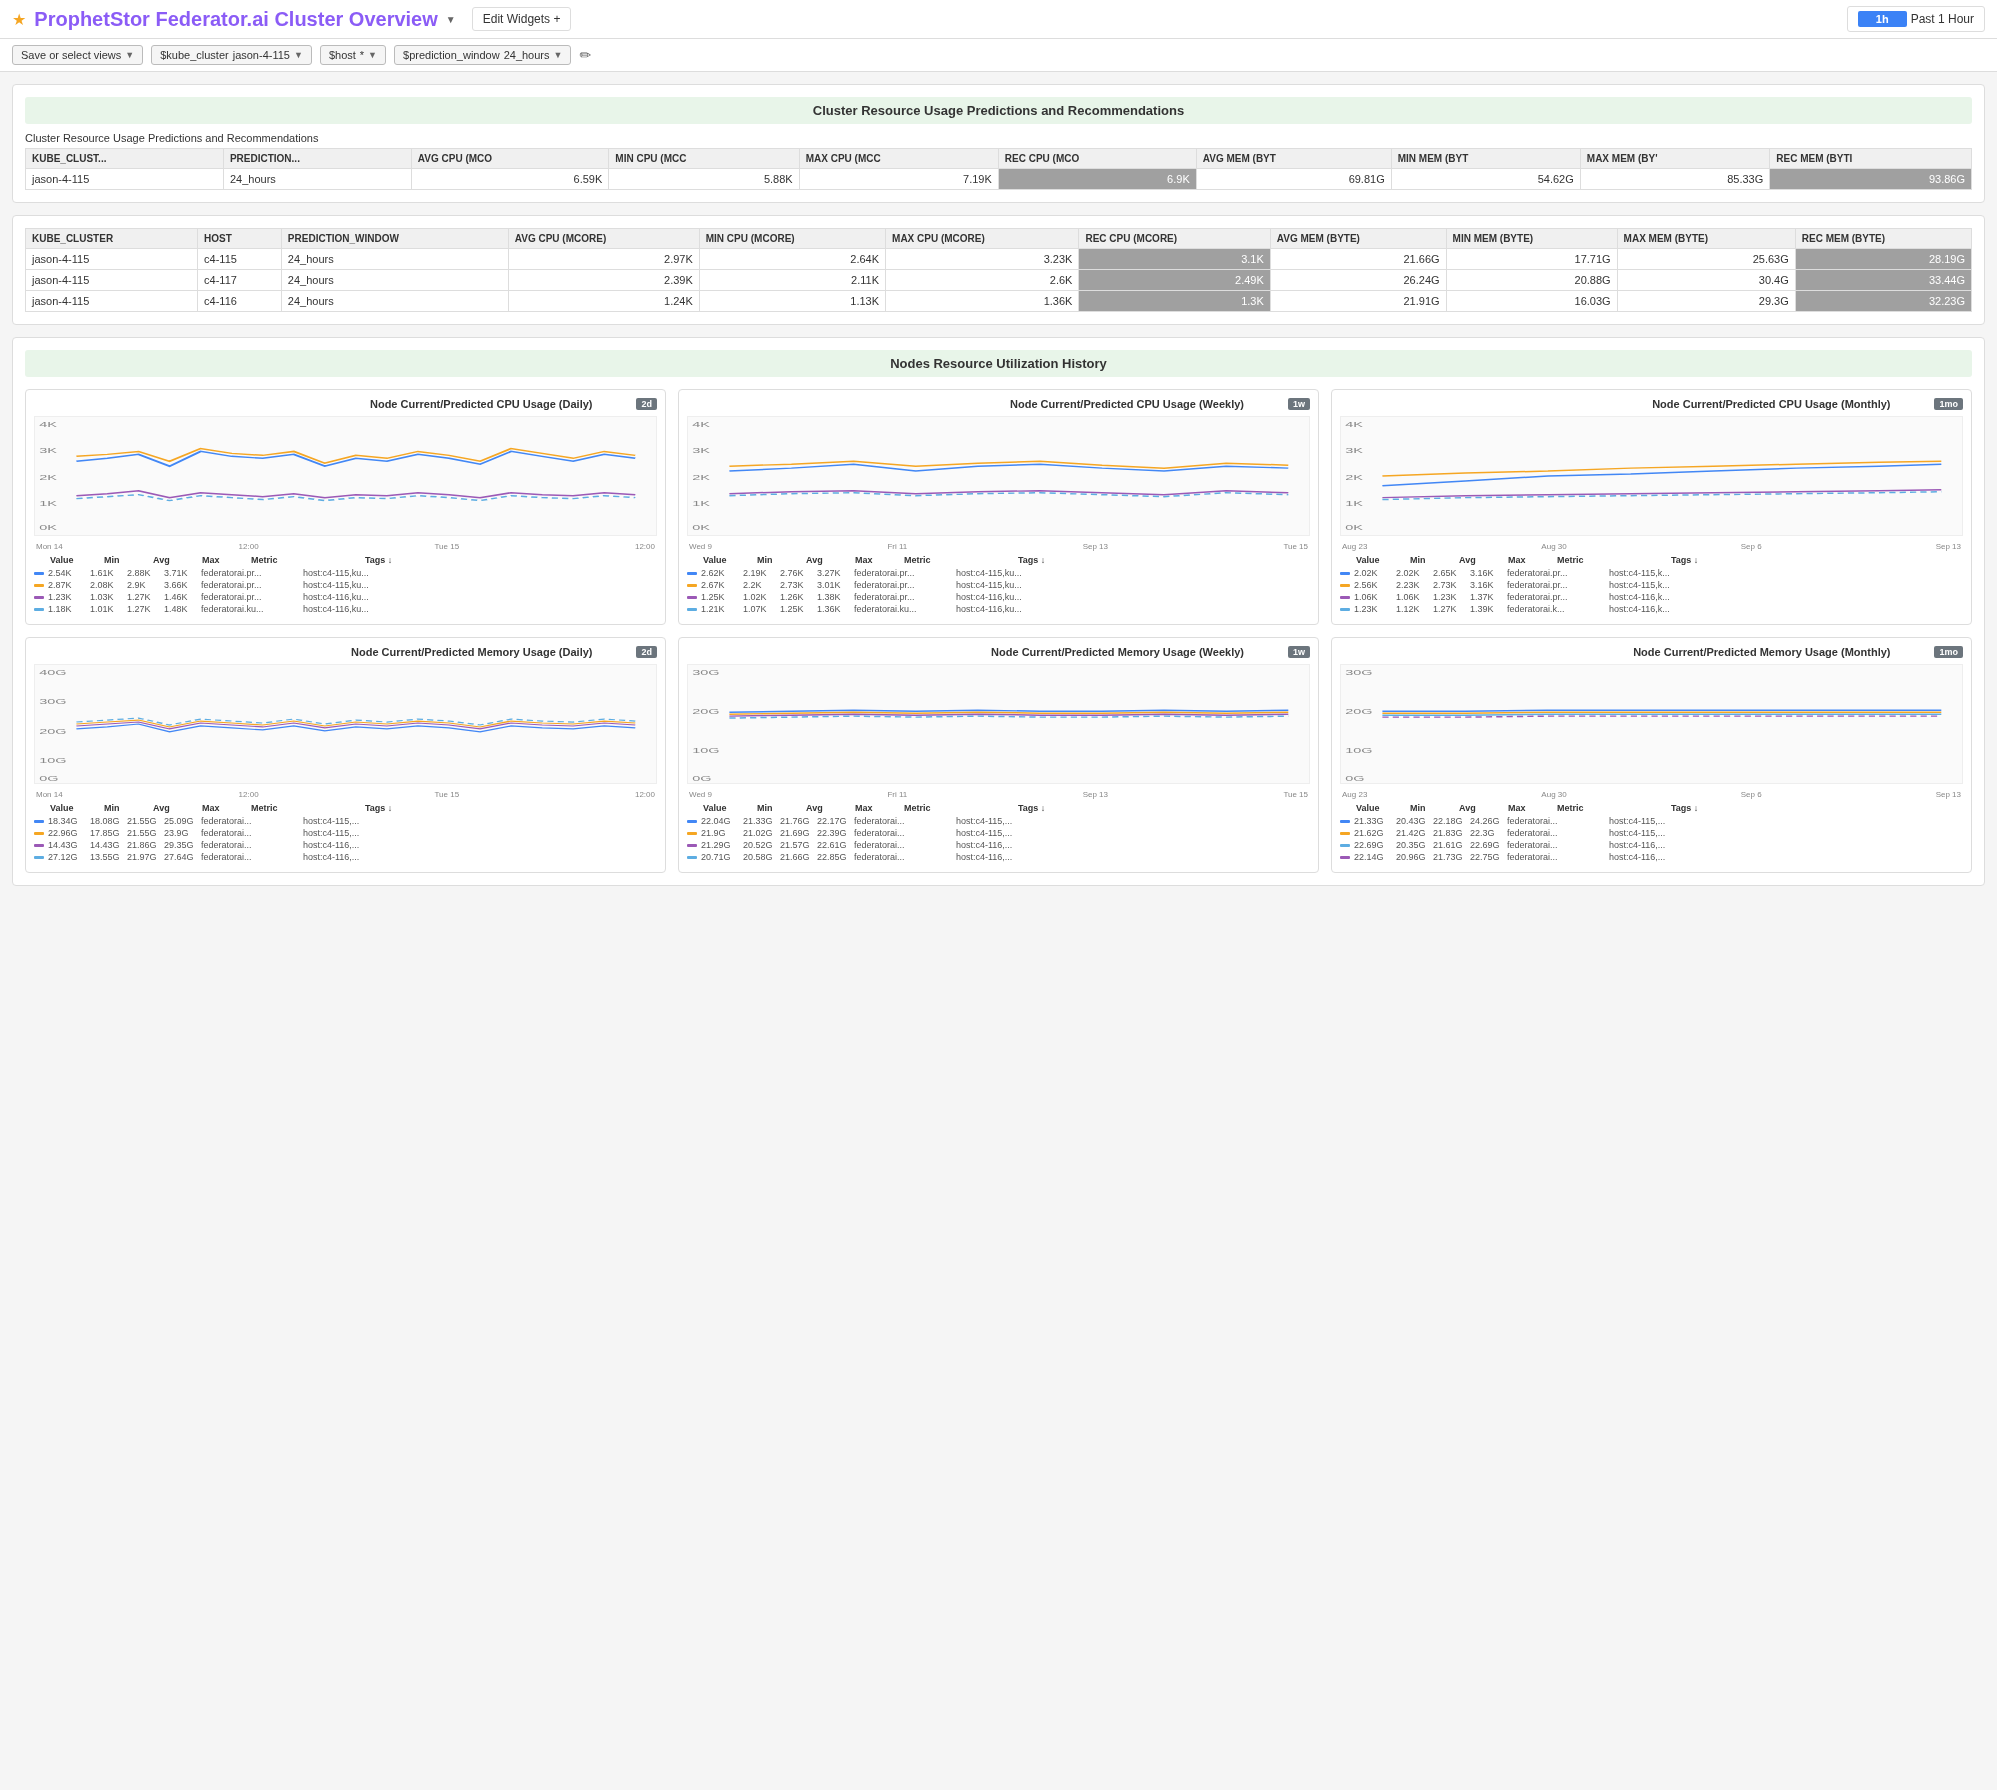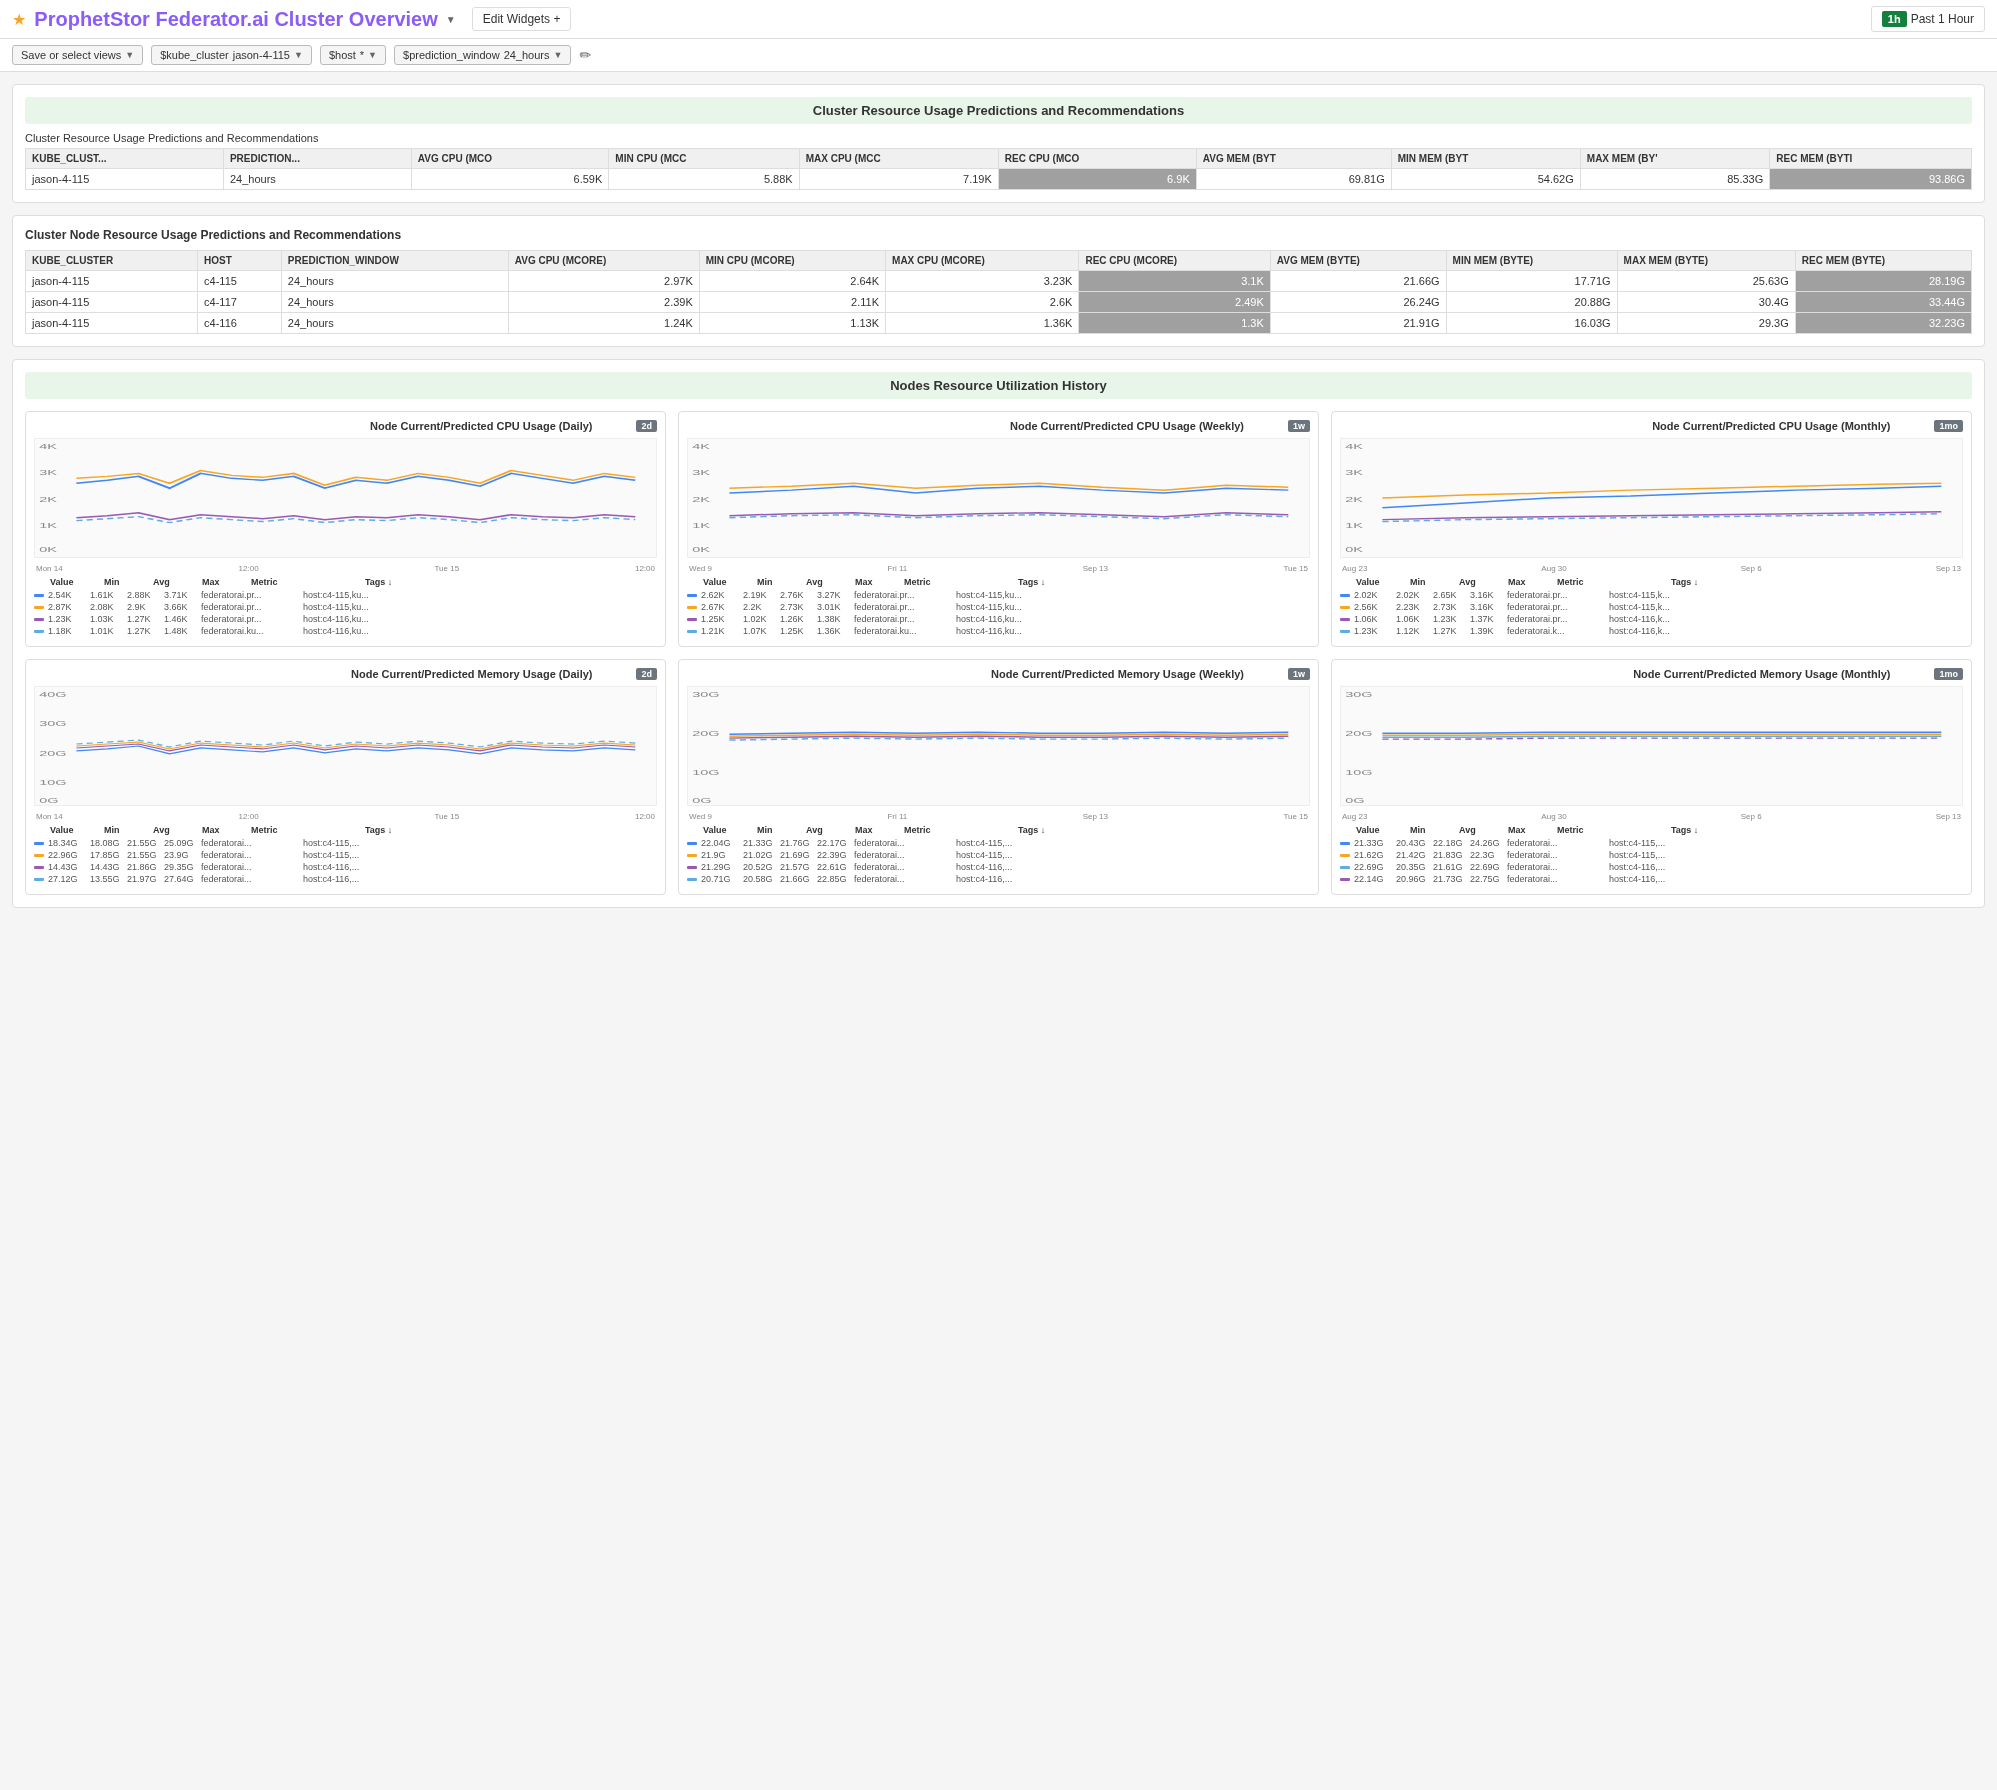--- a/index.html
+++ b/index.html
@@ -5,21 +5,21 @@
     * { box-sizing: border-box; margin: 0; padding: 0; }
     body { font-family: -apple-system, BlinkMacSystemFont, 'Segoe UI', Arial, sans-serif; font-size: 12px; background: #f5f5f5; color: #333; }
     
     
     .header { display: flex; align-items: center; padding: 6px 12px; background: #fff; border-bottom: 1px solid #ddd; gap: 8px; }
     .header-title { font-size: 20px; font-weight: 600; color: #8b5cf6; display: flex; align-items: center; gap: 6px; text-align: right; }
     .star-icon { color: #f5a623; font-size: 16px; }
     .chevron-icon { font-size: 10px; color: #666; }
     .edit-widgets-btn { margin-left: 8px; padding: 4px 10px; border: 1px solid #ddd; border-radius: 3px; background: #fff; cursor: pointer; font-size: 12px; color: #333; }
     .time-display { margin-left: auto; display: flex; align-items: center; gap: 4px; border: 1px solid #ddd; border-radius: 3px; padding: 4px 10px; font-size: 12px; }
-    .time-1h { background: #15803d; color: #fff; padding: 2px 6px; border-radius: 2px; font-size: 11px; font-weight: 600; }
+    .time-1h { background: #3b82f6; color: #fff; padding: 2px 18px; border-radius: 2px; font-size: 11px; font-weight: 600; }
     
     
     .filter-bar { display: flex; align-items: center; padding: 6px 12px; background: #fff; border-bottom: 1px solid #ddd; gap: 8px; }
     .filter-btn { padding: 3px 8px; border: 1px solid #bbb; border-radius: 3px; background: #f5f5f5; cursor: pointer; font-size: 11px; color: #333; display: flex; align-items: center; gap: 4px; }
     .filter-btn .arrow { font-size: 9px; color: #666; }
     .edit-icon { color: #666; cursor: pointer; font-size: 14px; }
     
     
     .main { padding: 12px; display: flex; flex-direction: column; gap: 12px; }
     
@@ -137,21 +137,20 @@
             <td class="right">54.62G</td>
             <td class="right">85.33G</td>
             <td class="highlighted">93.86G</td>
           </tr>
         </tbody>
       </table>
     </div>
   </div>
 
   <div class="node-resource-section">
-    <div class="node-section-title">Cluster Node Resource Usage Predictions and Recommendations</div>
     <table class="data-table">
       <thead>
         <tr>
           <th>KUBE_CLUSTER</th>
           <th>HOST</th>
           <th>PREDICTION_WINDOW</th>
           <th>AVG CPU (MCORE)</th>
           <th>MIN CPU (MCORE)</th>
           <th>MAX CPU (MCORE)</th>
           <th>REC CPU (MCORE)</th>

